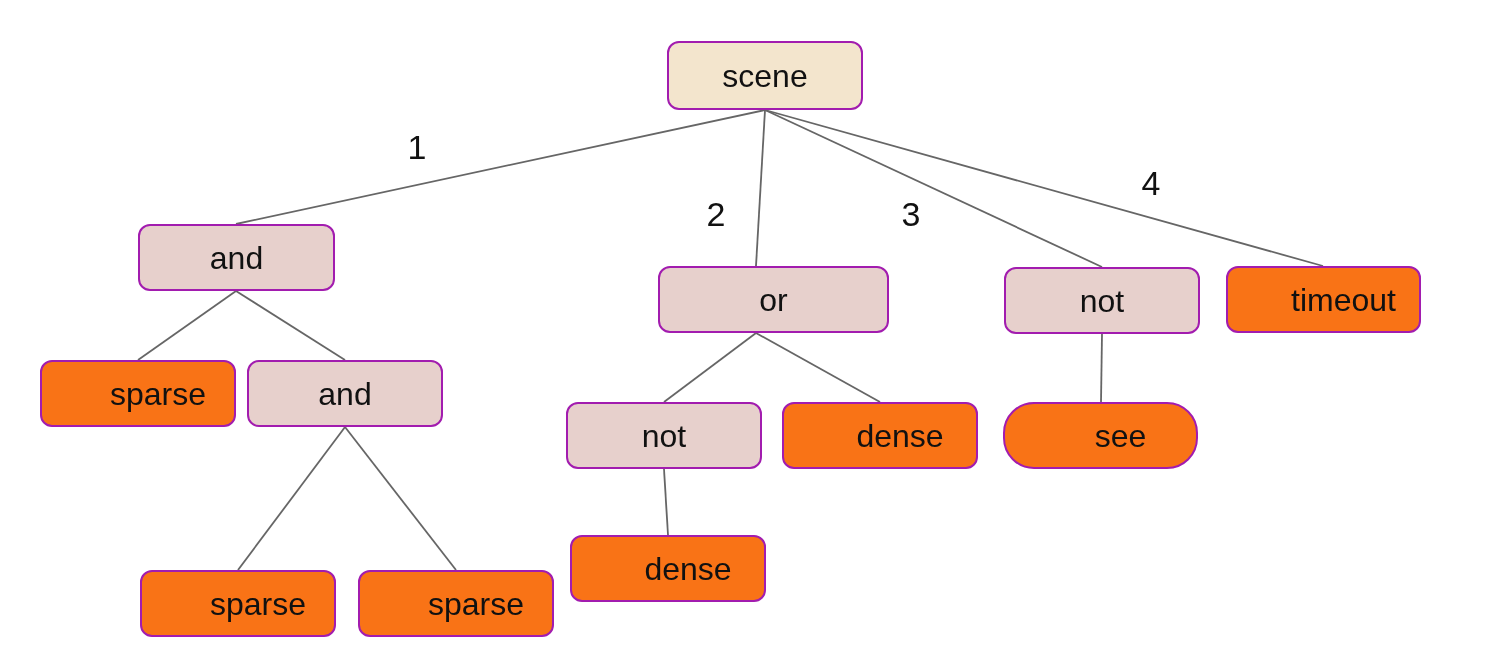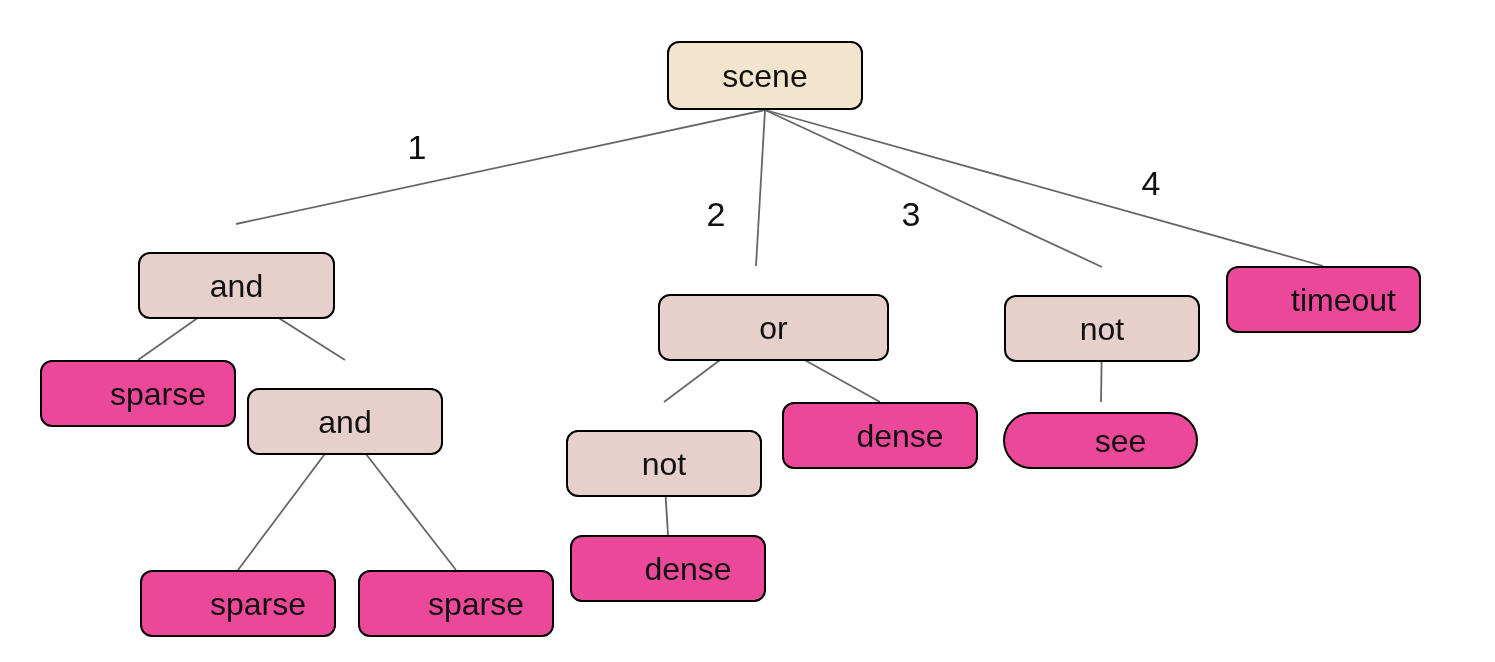--- a/index.html
+++ b/index.html
@@ -25,30 +25,30 @@
   .edges-svg line {
     stroke: #666666;
     stroke-width: 1.8;
   }
   .node {
     position: absolute;
     box-sizing: border-box;
     display: flex;
     align-items: center;
     justify-content: center;
-    border: 2px solid #000000;
+    border: 2px solid #a21caf;
     border-radius: 12px;
     font-size: 32px;
     line-height: 1;
     color: #111111;
     white-space: nowrap;
   }
   .node.root { background: #f3e5cd; }
-  .node.op   { background: #e7d0cc; margin-top: 28px; }
-  .node.leaf { background: #ec4899; padding-left: 40px; }
+  .node.op   { background: #e7d0cc; }
+  .node.leaf { background: #f97316; padding-left: 40px; }
   .edge-label {
     position: absolute;
     transform: translate(-50%, -50%);
     font-size: 34px;
     color: #111111;
     line-height: 1;
   }
 </style>
 </head>
 <body>
@@ -79,19 +79,19 @@
 
   <div class="node op" style="left:138px;  top:224px; width:197px; height:67px;">and</div>
   <div class="node op" style="left:658px;  top:266px; width:231px; height:67px;">or</div>
   <div class="node op" style="left:1004px; top:267px; width:196px; height:67px;">not</div>
   <div class="node leaf" style="left:1226px; top:266px; width:195px; height:67px;">timeout</div>
 
   <div class="node leaf" style="left:40px;   top:360px; width:196px; height:67px;">sparse</div>
   <div class="node op" style="left:247px;  top:360px; width:196px; height:67px;">and</div>
   <div class="node op" style="left:566px;  top:402px; width:196px; height:67px;">not</div>
   <div class="node leaf" style="left:782px;  top:402px; width:196px; height:67px;">dense</div>
-  <div class="node leaf" style="left:1003px; top:412px; width:195px; height:57px;border-radius:31px;">see</div>
+  <div class="node leaf" style="left:1003px; top:402px; width:195px; height:67px;border-radius:31px;">see</div>
 
   <div class="node leaf" style="left:570px;  top:535px; width:196px; height:67px;">dense</div>
   <div class="node leaf" style="left:140px;  top:570px; width:196px; height:67px;">sparse</div>
   <div class="node leaf" style="left:358px;  top:570px; width:196px; height:67px;">sparse</div>
 
 </div>
 
 </body></html>

